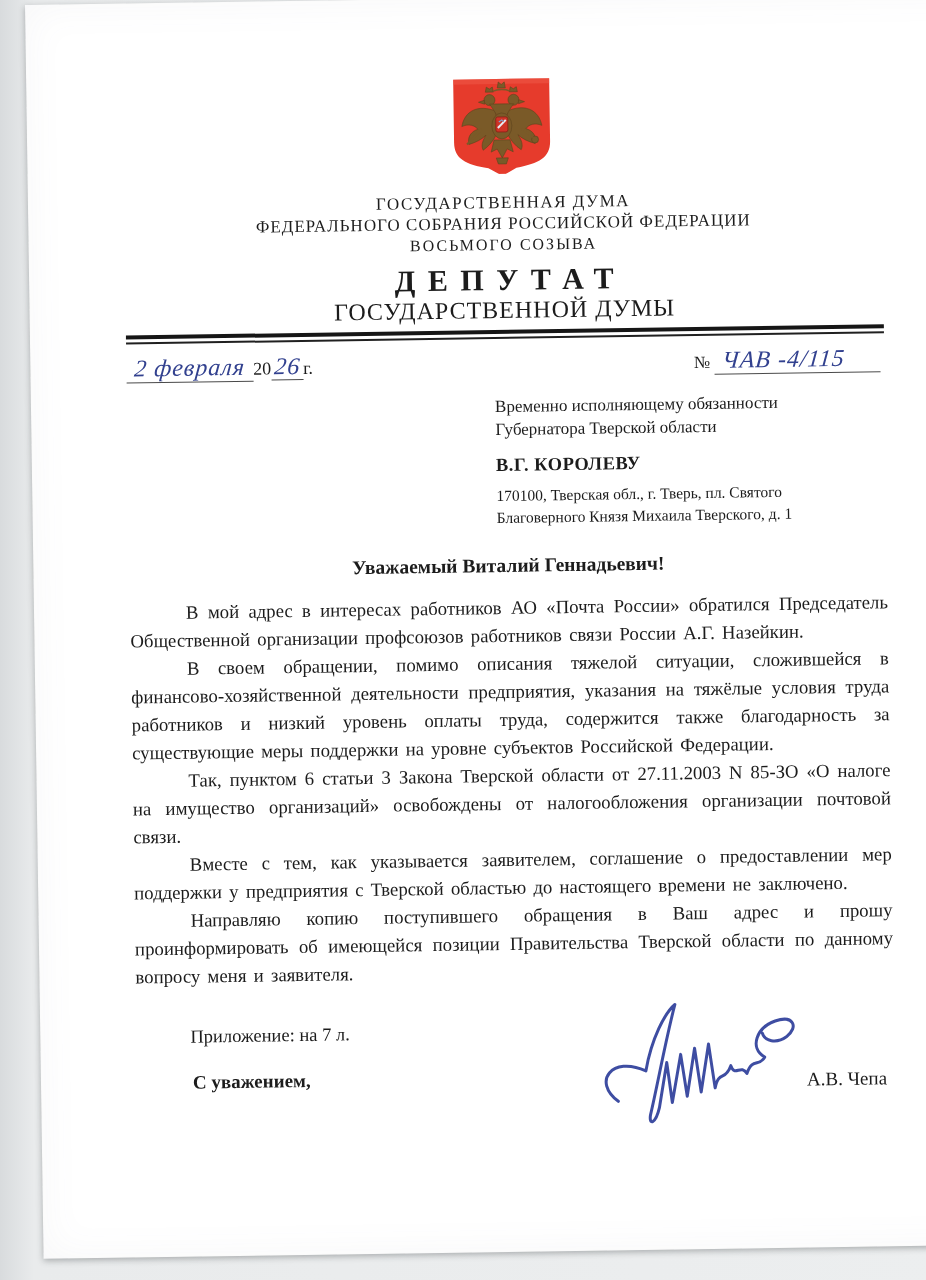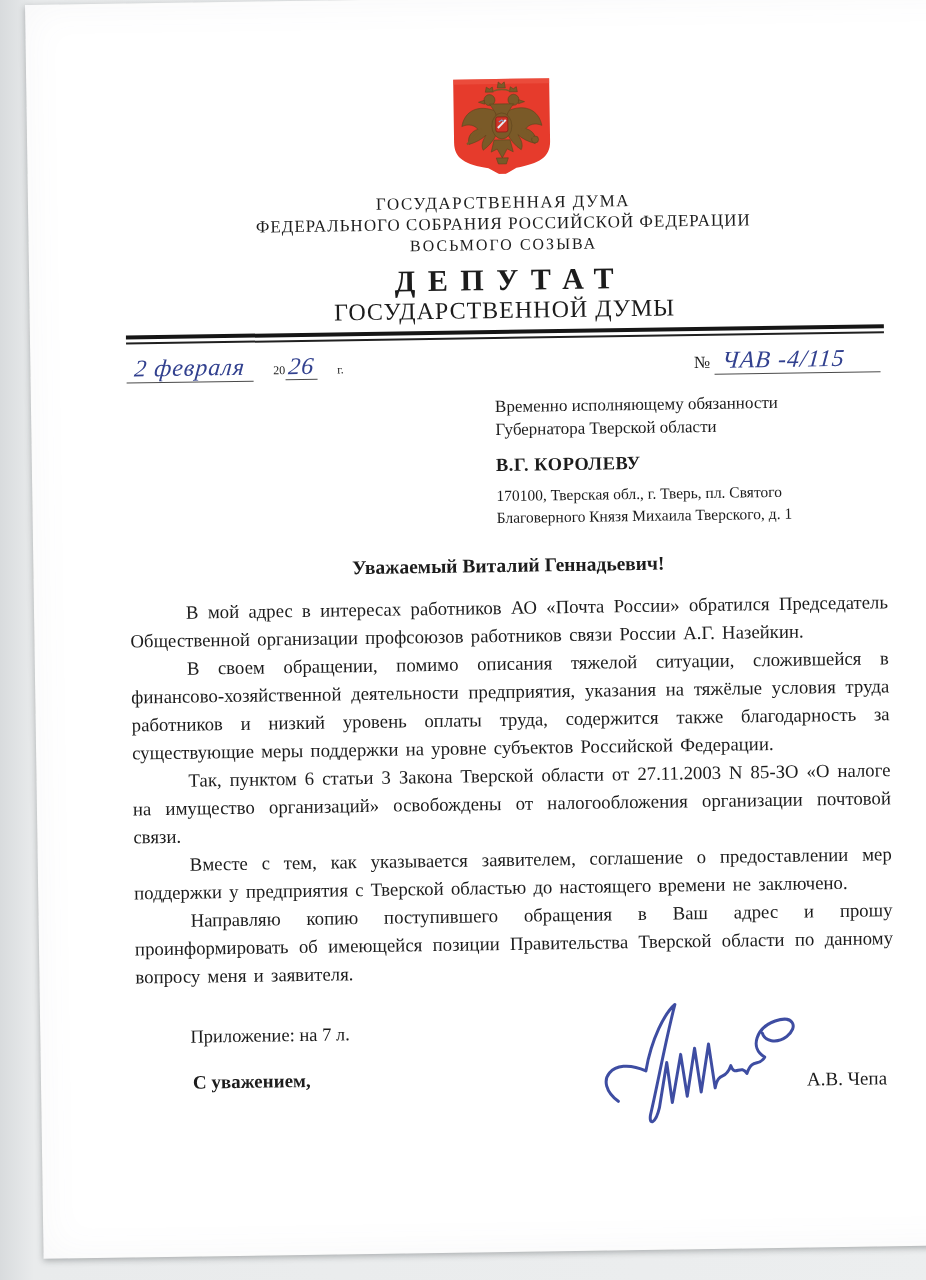--- a/index.html
+++ b/index.html
@@ -44,21 +44,21 @@
   .ink{
     color:#32418f;
     font-style:italic;
     font-size:24px;
     letter-spacing:1px;
     transform:skewX(-6deg);
     display:inline-block;
     line-height:1;
   }
   .u-line{border-bottom:1.6px solid #4a4a4a;display:inline-block;padding:0 8px 1px 8px;}
-  .date-left .printed{font-size:12px;margin-left:20px;}
+  .date-left .printed{font-size:18px;}
   .num-right{padding-right:4px;}
   
   .addressee{margin-left:368px;margin-top:18px;width:390px;}
   .addr-l{font-size:17px;line-height:1.35;}
   .addr-name{font-size:18.5px;font-weight:bold;margin-top:13px;letter-spacing:.5px;}
   .addr-post{font-size:15.5px;line-height:1.38;margin-top:9px;}
   
   .salutation{text-align:center;font-weight:bold;font-size:19.5px;margin-top:27px;}
   .body-text{margin-top:17px;}
   .body-text p{

